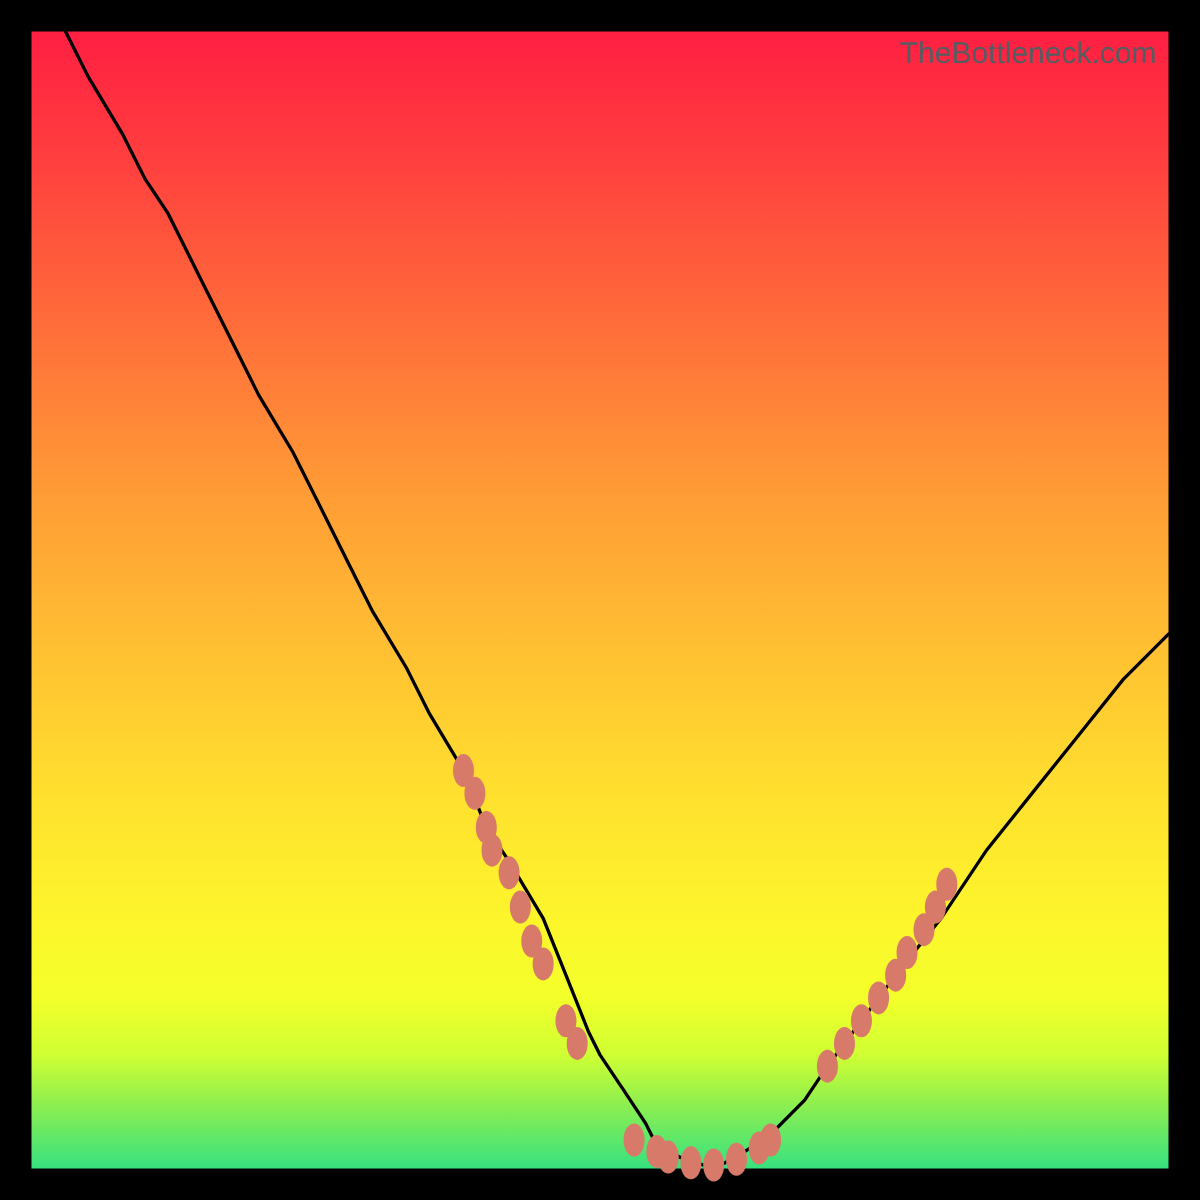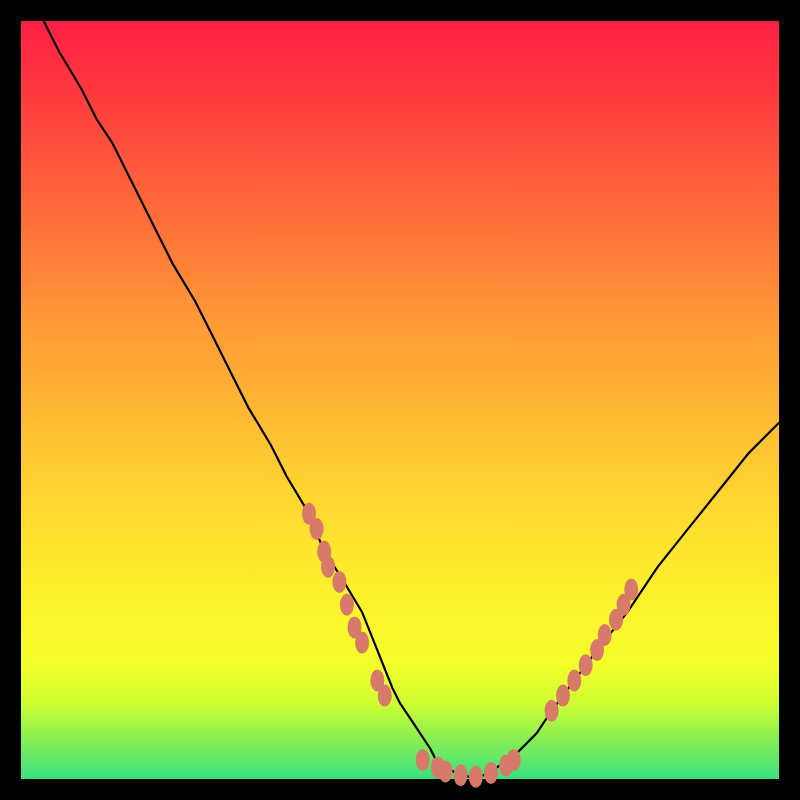--- a/index.html
+++ b/index.html
@@ -44,20 +44,21 @@
     top: 0;
     width: 758px;
     height: 758px;
     overflow: visible;
   }
 </style>
 </head>
 <body>
 
 <div class="frame">
+  <span class="label">TheBottleneck.com</span>
   <svg class="curve" viewBox="0 0 758 758" preserveAspectRatio="none">
     <path id="curve-path" fill="none" stroke="#000000" stroke-width="2.2" stroke-linecap="round" d="M22.7 0.0 L37.9 30.3 L60.6 68.2 L75.8 98.5 L91.0 121.3 L113.7 166.8 L136.4 212.2 L151.6 242.6 L174.3 280.5 L189.5 310.8 L212.2 356.3 L227.4 386.6 L250.1 424.5 L265.3 454.8 L288.0 492.7 L303.2 530.6 L318.4 553.3 L341.1 591.2 L356.3 629.1 L371.4 667.0 L379.0 682.2 L394.2 704.9 L409.3 727.7 L416.9 742.8 L432.1 750.4 L454.8 758.0 L470.0 750.4 L492.7 735.3 L515.4 712.5 L530.6 689.8 L553.3 659.5 L576.1 629.1 L606.4 591.2 L636.7 545.8 L667.0 507.9 L697.4 470.0 L727.7 432.1 L758.0 401.7"></path>
     <g id="dots">
         <ellipse cx="288.0" cy="492.7" rx="7" ry="11" fill="#d87a6a"></ellipse>
         <ellipse cx="295.6" cy="507.9" rx="7" ry="11" fill="#d87a6a"></ellipse>
         <ellipse cx="303.2" cy="530.6" rx="7" ry="11" fill="#d87a6a"></ellipse>
         <ellipse cx="307.0" cy="545.8" rx="7" ry="11" fill="#d87a6a"></ellipse>
         <ellipse cx="318.4" cy="560.9" rx="7" ry="11" fill="#d87a6a"></ellipse>
         <ellipse cx="325.9" cy="583.7" rx="7" ry="11" fill="#d87a6a"></ellipse>
         <ellipse cx="333.5" cy="606.4" rx="7" ry="11" fill="#d87a6a"></ellipse>

